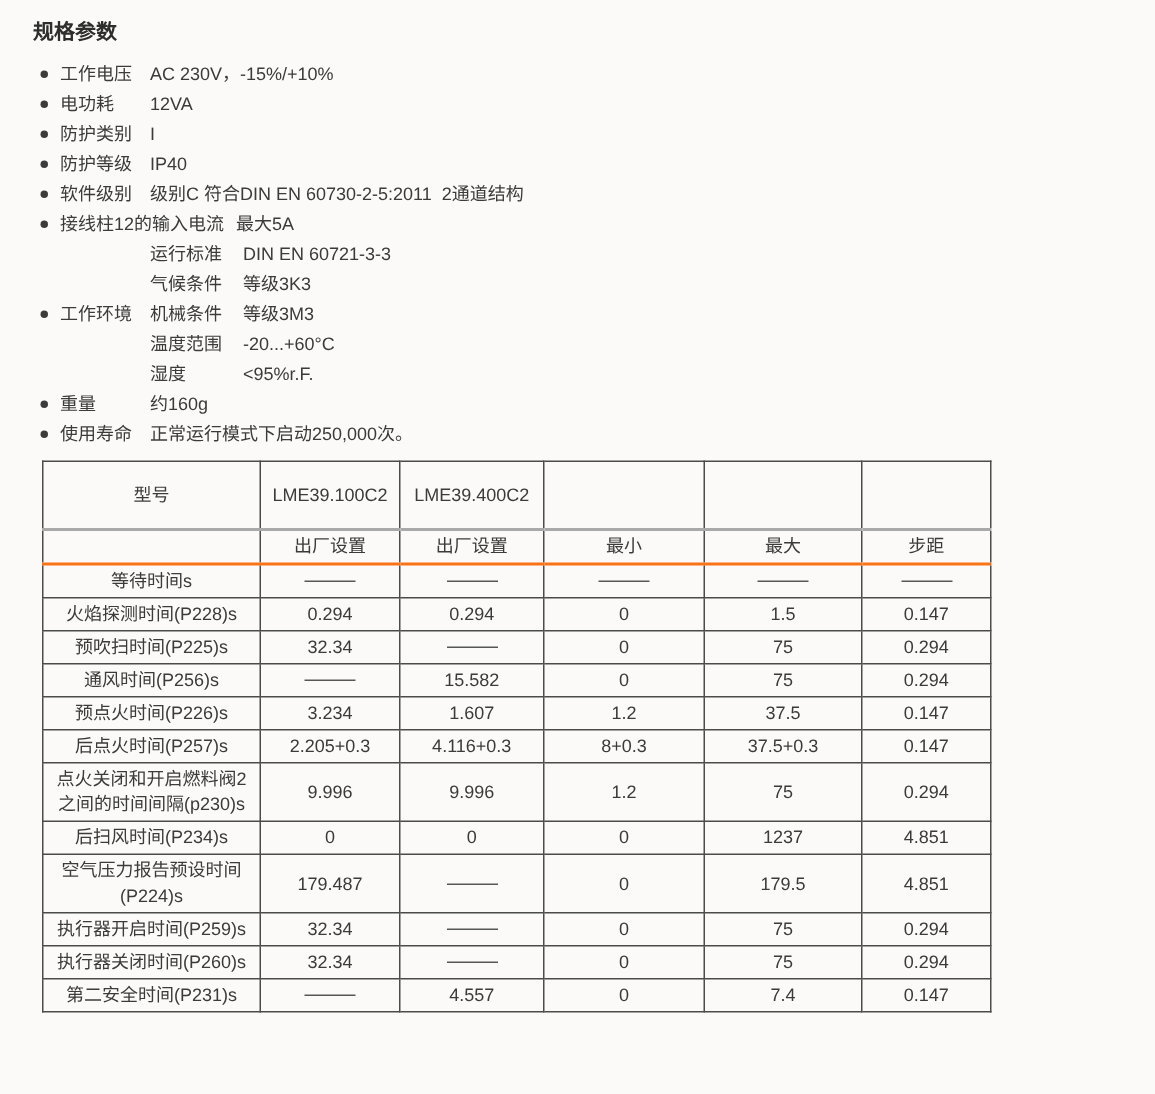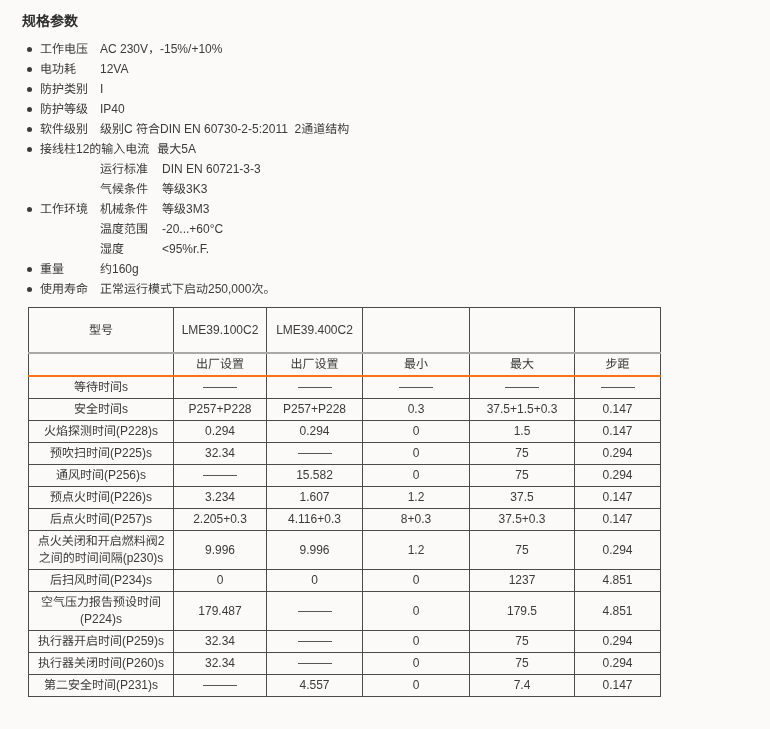--- a/index.html
+++ b/index.html
@@ -139,28 +139,20 @@
     <tbody id="spec-tbody">
         <tr>
           <td>等待时间s</td>
           <td><span class="dash"></span></td>
           <td><span class="dash"></span></td>
           <td><span class="dash"></span></td>
           <td><span class="dash"></span></td>
           <td><span class="dash"></span></td>
         </tr>
         <tr>
-          <td>安全时间s</td>
-          <td>P257+P228</td>
-          <td>P257+P228</td>
-          <td>0.3</td>
-          <td>37.5+1.5+0.3</td>
-          <td>0.147</td>
-        </tr>
-        <tr>
           <td>火焰探测时间(P228)s</td>
           <td>0.294</td>
           <td>0.294</td>
           <td>0</td>
           <td>1.5</td>
           <td>0.147</td>
         </tr>
         <tr>
           <td>预吹扫时间(P225)s</td>
           <td>32.34</td>

